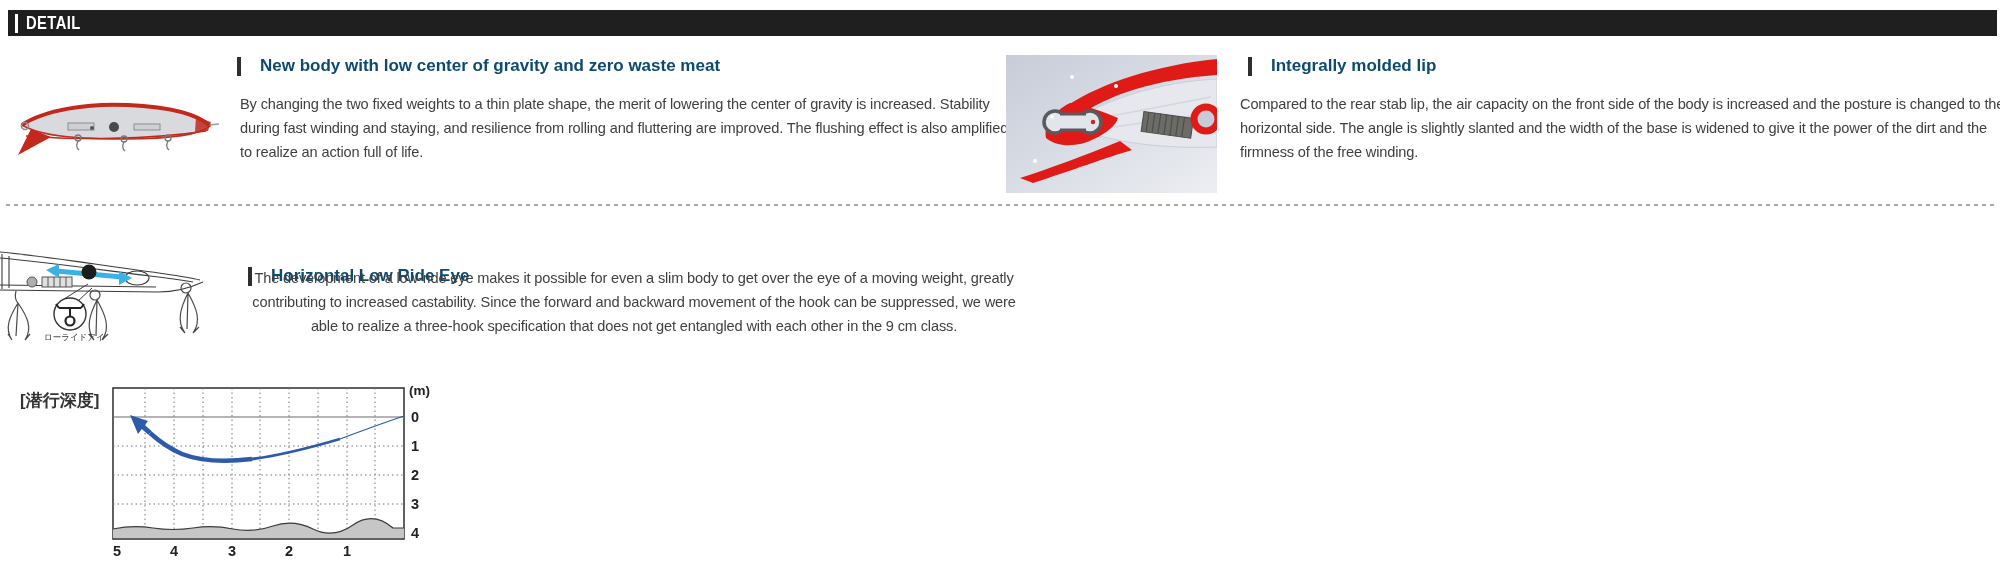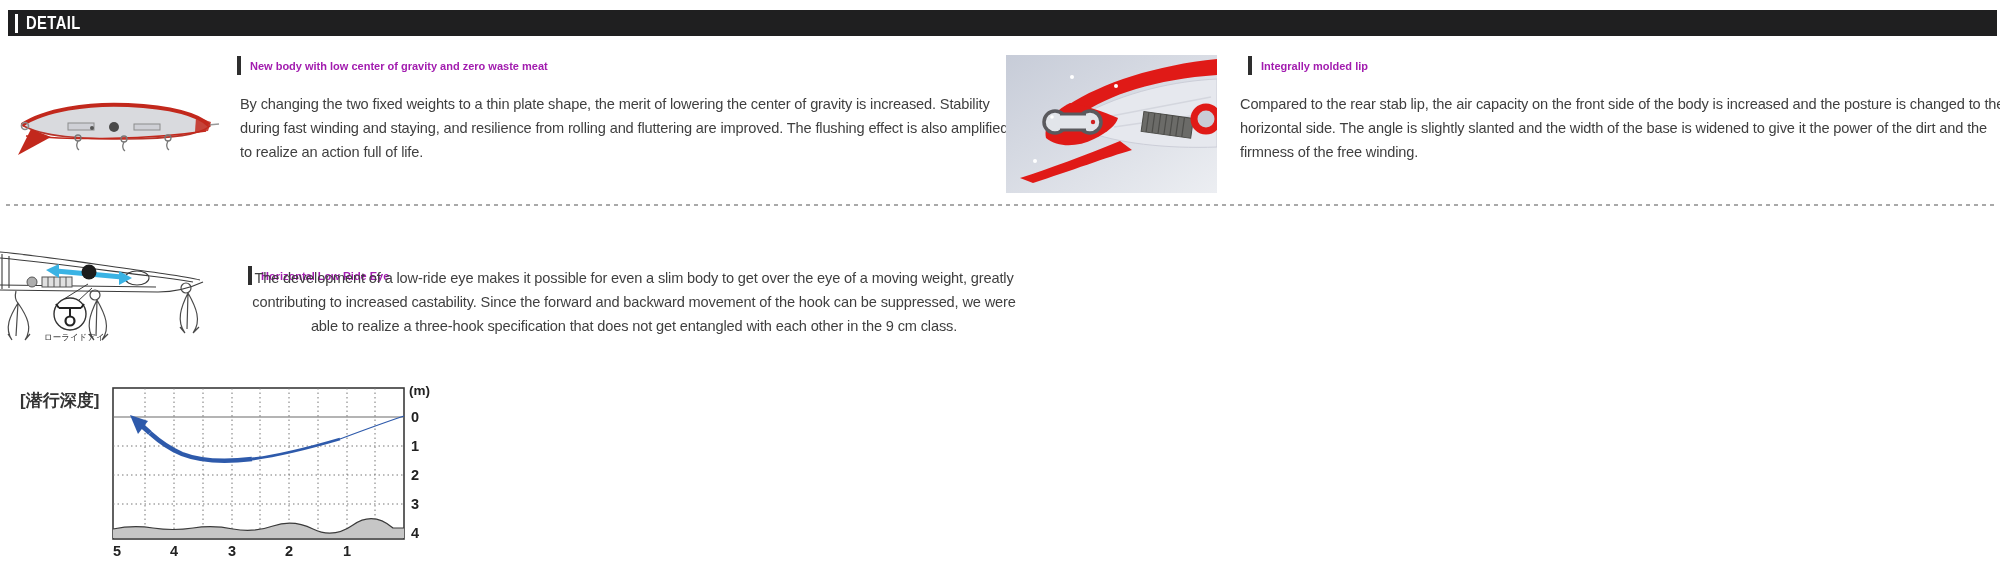--- a/index.html
+++ b/index.html
@@ -18,22 +18,22 @@
     background: #1f1f20; display: flex; align-items: center;
   }
   .detail-accent { width: 3px; height: 19px; background: #ffffff; margin-left: 7px; }
   .detail-title {
     color: #ffffff; font-weight: bold; font-size: 18px; letter-spacing: 0.5px;
     margin-left: 8px; transform: scaleX(0.82); transform-origin: left center;
   }
 
   
   .sec-head {
-    display: flex; align-items: center; gap: 9px;
-    font-size: 11px; font-weight: bold; color: #a21caf; white-space: nowrap;
+    display: flex; align-items: center; gap: 19px;
+    font-size: 17px; font-weight: bold; color: #0c4a6e; white-space: nowrap;
   }
   .head-bar { width: 4px; height: 19px; background: #2e2e2e; flex: 0 0 auto; }
 
   .sec-body {
     font-size: 14.6px; line-height: 24px; letter-spacing: -0.15px; color: #3f3f3f;
     margin: 12px;
   }
   #sec1-body { left: 228px; top: 80px; width: 778px; }
   #sec1-head { left: 237px; top: 56px; }
   #sec2-body { left: 1228px; top: 80px; width: 778px; }

